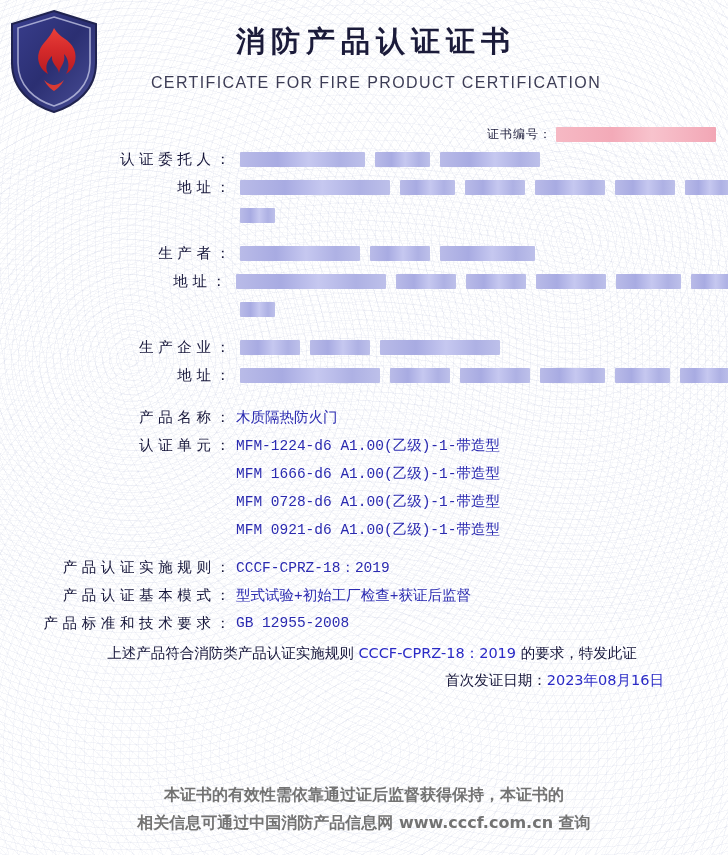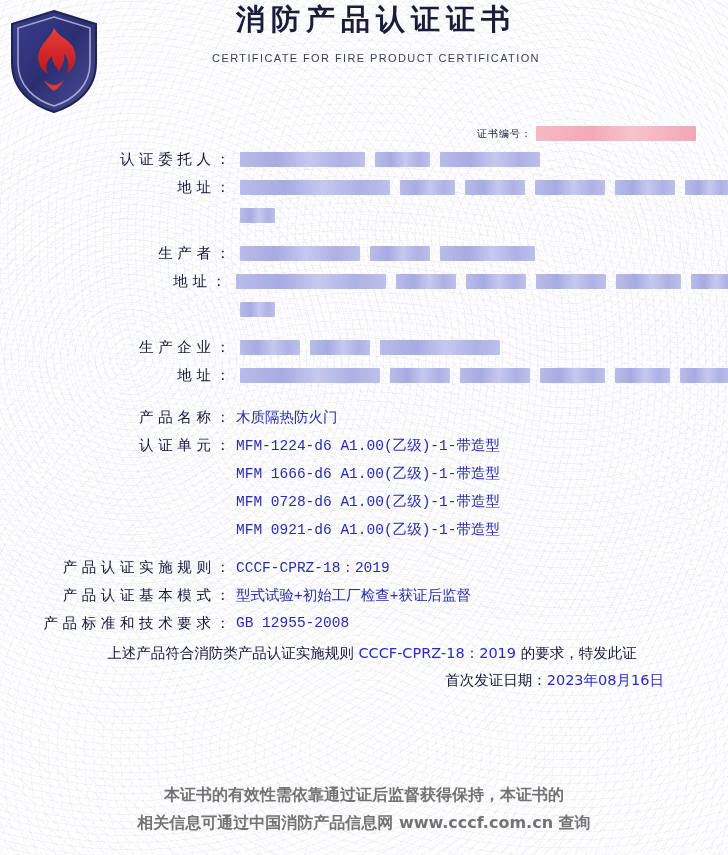--- a/index.html
+++ b/index.html
@@ -47,47 +47,48 @@
   .emblem {
     position: absolute;
     left: 6px;
     top: 8px;
     width: 96px;
     height: 108px;
   }
 
   
   .title-block {
+    padding-top: 22px;
     text-align: center;
   }
   .main-title {
     font-family: "DejaVu Sans", sans-serif;
     font-size: 29px;
     font-weight: bold;
     color: #1b1b3a;
     letter-spacing: 6px;
     margin: 0 0 0 24px;
   }
   .sub-title {
     font-family: "Liberation Sans", sans-serif;
-    font-size: 11px;
+    font-size: 16px;
     color: #3c3c55;
     letter-spacing: 1.4px;
     margin: 12px 0 0 24px;
     font-weight: 500;
   }
 
   
   .cert-no-row {
     position: absolute;
-    right: 32px;
+    right: 12px;
     top: 126px;
     display: flex;
     align-items: center;
-    font-size: 10px;
+    font-size: 12px;
     color: #1b1b3a;
   }
   .cert-no-label {
     letter-spacing: 1px;
     font-family: "DejaVu Sans", sans-serif;
   }
   .redact {
     display: inline-block;
     height: 15px;
     border-radius: 1px;

